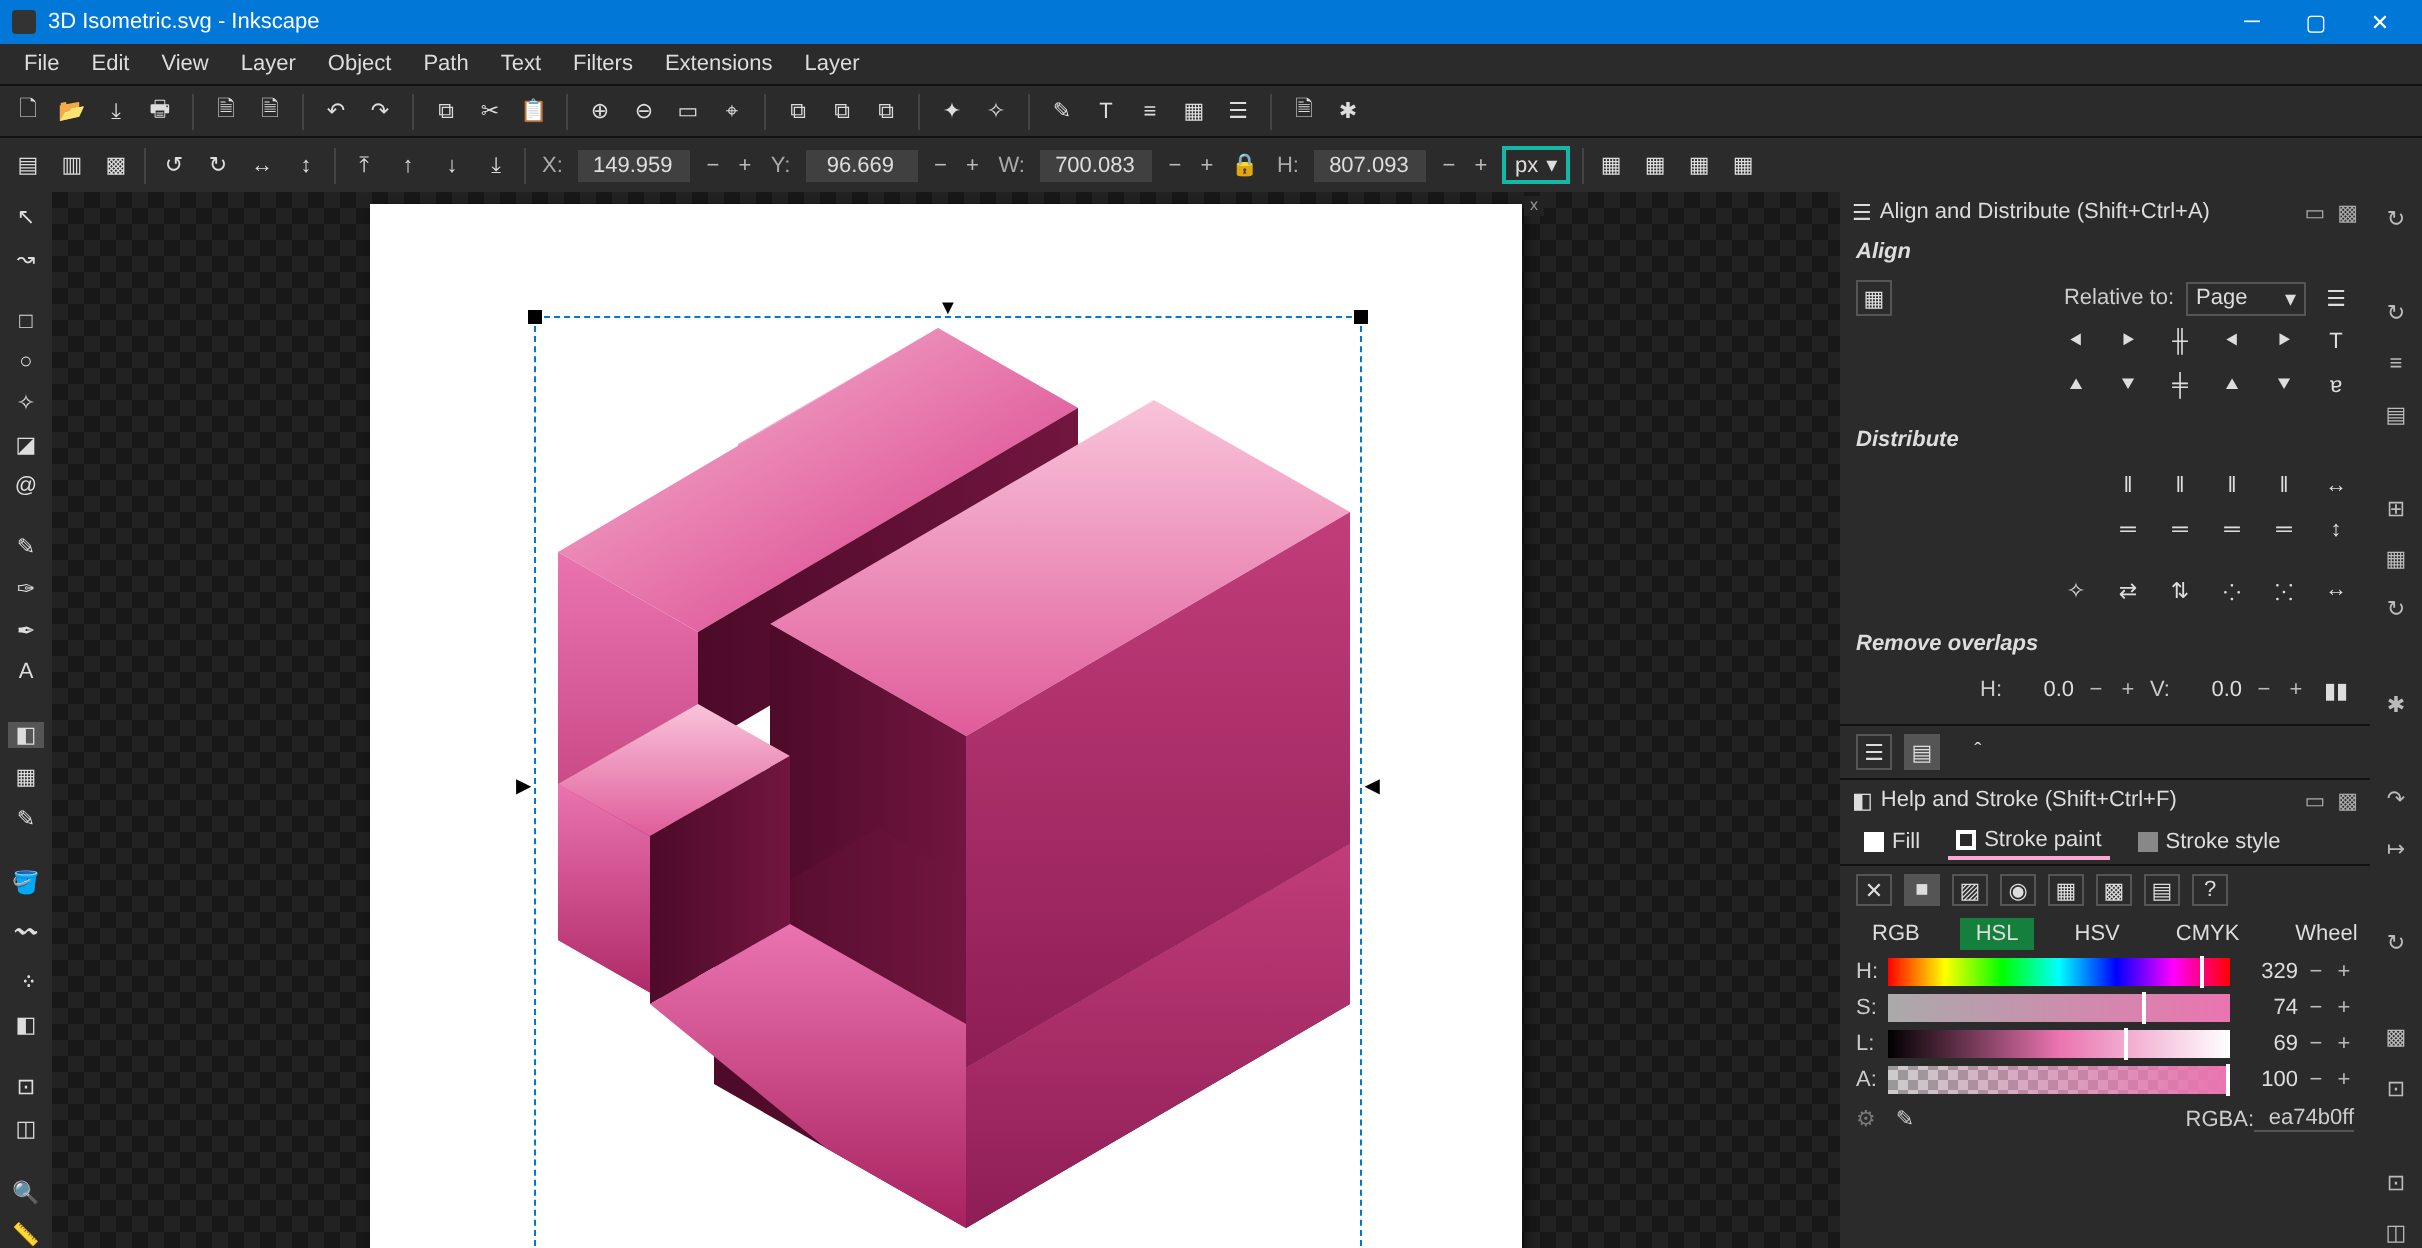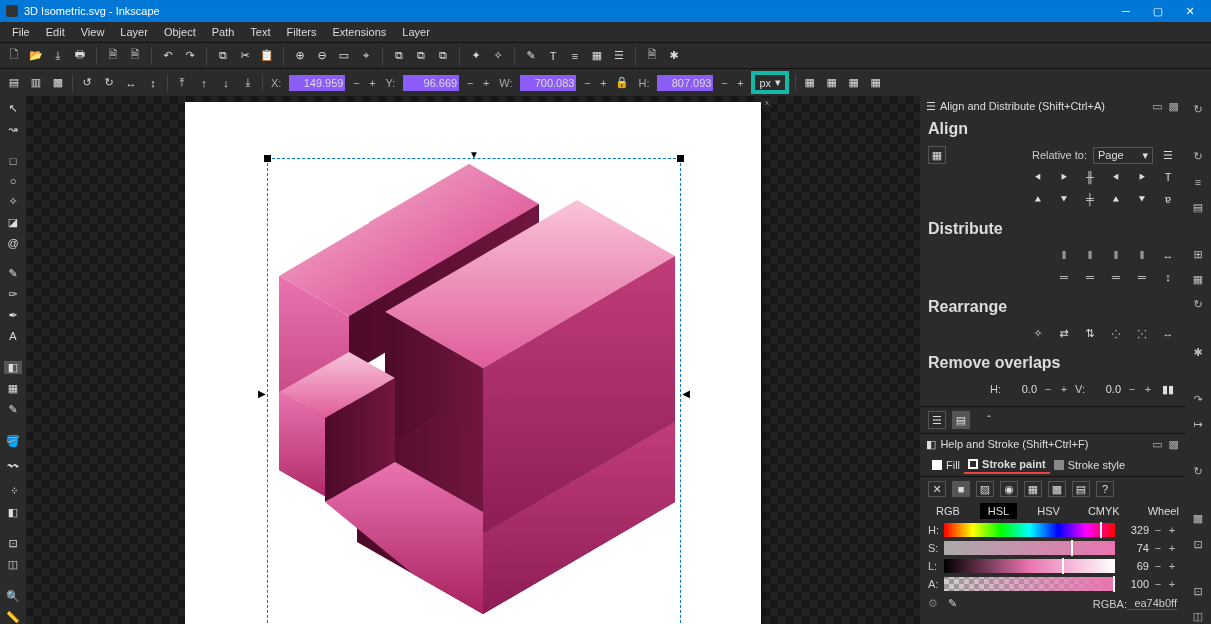--- a/index.html
+++ b/index.html
@@ -10,57 +10,57 @@
 .titlebar .win-btns { display: flex; gap: 2px; }
 .titlebar .win-btn { width: 30px; height: 18px; display: flex; align-items: center; justify-content: center; color: #fff; }
 .menubar { height: 20px; background: #2b2b2b; display: flex; align-items: center; padding: 0 4px; }
 .menubar span { padding: 2px 8px; color: #ddd; }
 .toolbar { height: 26px; background: #2b2b2b; display: flex; align-items: center; padding: 3px 6px; gap: 8px; border-top: 1px solid #111; }
 .toolbar .grp { display: flex; gap: 6px; align-items: center; }
 .tool-icon { width: 16px; height: 16px; color: #ddd; display: flex; align-items: center; justify-content: center; }
 .sep { width: 1px; height: 18px; background: #444; }
 .controlbar { height: 28px; background: #2b2b2b; display: flex; align-items: center; padding: 2px 6px; gap: 6px; border-top: 1px solid #111; }
 .controlbar .lbl { color: #aaa; padding: 0 2px; }
-.controlbar input { width: 56px; height: 16px; background: #8b5cf6; border: none; color: #ddd; font-size: 11px; text-align: right; padding-right: 2px; }
+.controlbar input { width: 56px; height: 16px; background: #404040; border: none; color: #ddd; font-size: 11px; text-align: center; padding-right: 2px; }
 .pm { width: 10px; color: #bbb; text-align: center; }
-.unit-sel { border: 4px solid #14b8a6; padding: 1px 4px; display: flex; align-items: center; gap: 4px; color: #ddd; }
+.unit-sel { border: 2px solid #14b8a6; padding: 1px 4px; display: flex; align-items: center; gap: 4px; color: #ddd; }
 .main { display: flex; height: calc(624px - 22px - 20px - 26px - 28px); }
 .lefttools { width: 26px; background: #2b2b2b; display: flex; flex-direction: column; align-items: center; padding-top: 6px; gap: 8px; }
 .lefttools .lt { width: 18px; height: 18px; display: flex; align-items: center; justify-content: center; color: #ddd; position: relative; }
 .lefttools .lt.active { background: #555; }
 .lefttools .subgap { height: 6px; }
 .canvas-wrap { flex: 1; background-image: linear-gradient(45deg,#222 25%,transparent 25%),linear-gradient(-45deg,#222 25%,transparent 25%),linear-gradient(45deg,transparent 75%,#222 75%),linear-gradient(-45deg,transparent 75%,#222 75%); background-size: 16px 16px; background-position: 0 0,0 8px,8px -8px,-8px 0; background-color: #181818; display: flex; justify-content: center; overflow: hidden; position: relative; }
 .page { margin-top: 6px; width: 576px; height: 540px; background: #fff; box-shadow: 2px 2px 6px rgba(0,0,0,.5); position: relative; }
 .sel-box { position: absolute; border: 1px dashed #0078d7; }
 .sel-handle { width: 7px; height: 7px; position: absolute; }
 .sel-handle.h { background: #000; }
 .sel-arrow { position: absolute; font-size: 10px; color: #000; }
 .rightdock { width: 26px; background: #2b2b2b; display: flex; flex-direction: column; align-items: center; padding-top: 6px; gap: 10px; }
 .rightdock .di { width: 18px; height: 18px; color: #bbb; display: flex; align-items: center; justify-content: center; }
 .panels { width: 265px; background: #2b2b2b; display: flex; flex-direction: column; overflow: auto; }
 .panel-hdr { height: 20px; display: flex; align-items: center; gap: 4px; padding: 0 6px; color: #ddd; position: relative; }
 .panel-hdr .ctrl-right { margin-left: auto; display: flex; gap: 6px; color: #aaa; }
-.panel-section { padding: 4px 8px; color: #ddd; font-size: 16px; font-weight: bold; }
+.panel-section { padding: 4px 8px; color: #ddd; font-size: 11px; font-weight: bold; font-style: italic; }
 .panel-body { padding: 2px 8px 6px; }
 .row { display: flex; align-items: center; gap: 6px; padding: 2px 0; }
 .row.right { justify-content: flex-end; }
 .row.iconrow { justify-content: flex-end; gap: 8px; flex-wrap: wrap; }
 .iconbtn { width: 18px; height: 18px; display: flex; align-items: center; justify-content: center; color: #ddd; }
 .dropdown { border: 1px solid #555; padding: 1px 4px; display: flex; align-items: center; gap: 8px; color: #ddd; min-width: 60px; justify-content: space-between; }
 .mini-input { width: 30px; background: #2b2b2b; border: none; color: #ddd; font-size: 11px; text-align: right; }
-.fill-tabs { display: flex; padding: 2px 8px; border-bottom: 1px solid #111; }
+.fill-tabs { display: flex; gap: 10px; padding: 2px 8px; border-bottom: 1px solid #111; }
 .fill-tab { display: flex; align-items: center; gap: 4px; padding: 2px 4px; color: #ddd; }
-.fill-tab.sw { border-bottom: 2px solid #ef4444; font-weight: bold; }
+.fill-tab.sw { border-bottom: 2px solid #f9a8d4; }
 .sw-sq { width: 10px; height: 10px; display: inline-block; }
 .paint-types { display: flex; gap: 6px; padding: 4px 8px; }
 .paint-types .pt { width: 18px; height: 16px; border: 1px solid #555; display: flex; align-items: center; justify-content: center; color: #ddd; }
 .paint-types .pt.sel { background: #555; }
 .color-tabs { display: flex; padding: 2px 8px; gap: 12px; }
 .color-tab { padding: 2px 8px; color: #ddd; }
-.color-tab.sel { background: #000000; text-align: right; }
+.color-tab.sel { background: #15803d; text-align: right; }
 .hsl-row { display: flex; align-items: center; gap: 4px; padding: 2px 8px; }
 .hsl-row .tag { width: 12px; color: #ccc; }
 .grad { flex: 1; height: 14px; position: relative; }
 .grad .knob { position: absolute; top: -1px; width: 2px; height: 16px; background: #000; border: 1px solid #fff; }
 .hue-grad { background: linear-gradient(to right, red, yellow, lime, cyan, blue, magenta, red); }
 .sat-grad { background: linear-gradient(to right, #aaa, #ea74b0); }
 .lig-grad { background: linear-gradient(to right, #000, #ea74b0, #fff); }
 .alpha-grad { background: linear-gradient(to right, transparent, #ea74b0), repeating-conic-gradient(#999 0% 25%, #ccc 0% 50%) 0/10px 10px; }
 .hsl-val { width: 30px; color: #ddd; text-align: right; }
 .rgba-line { display: flex; justify-content: space-between; align-items: center; padding: 4px 8px; }
@@ -331,21 +331,20 @@
         <div class="iconbtn">↔</div>
       </div>
       <div class="row iconrow">
         <div class="iconbtn">═</div>
         <div class="iconbtn">═</div>
         <div class="iconbtn">═</div>
         <div class="iconbtn">═</div>
         <div class="iconbtn">↕</div>
       </div>
     </div>
-    <div class="panel-section">Rearrange</div>
     <div class="panel-body">
       <div class="row iconrow">
         <div class="iconbtn">✧</div>
         <div class="iconbtn">⇄</div>
         <div class="iconbtn">⇅</div>
         <div class="iconbtn">⁘</div>
         <div class="iconbtn">⁙</div>
         <div class="iconbtn">↔</div>
       </div>
     </div>

